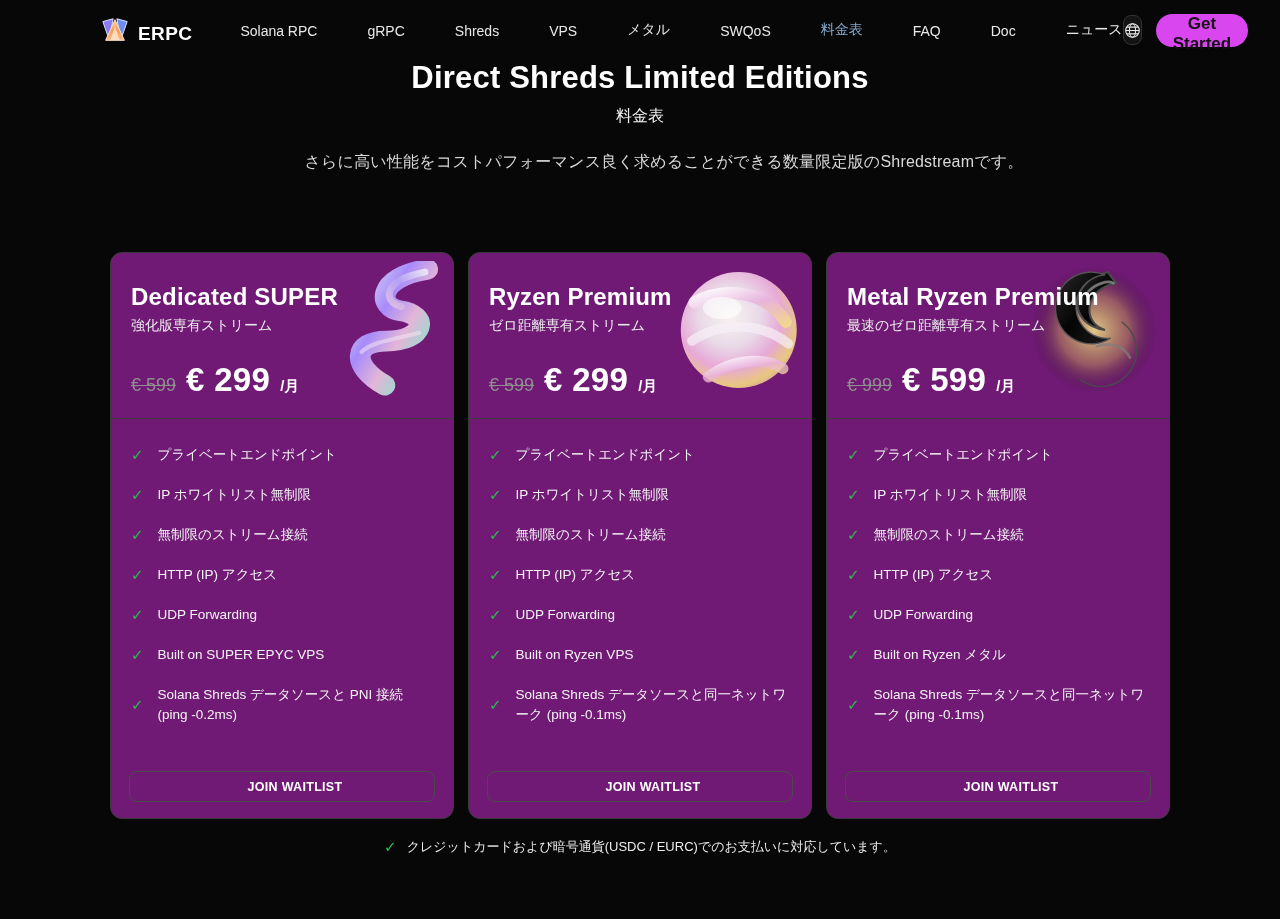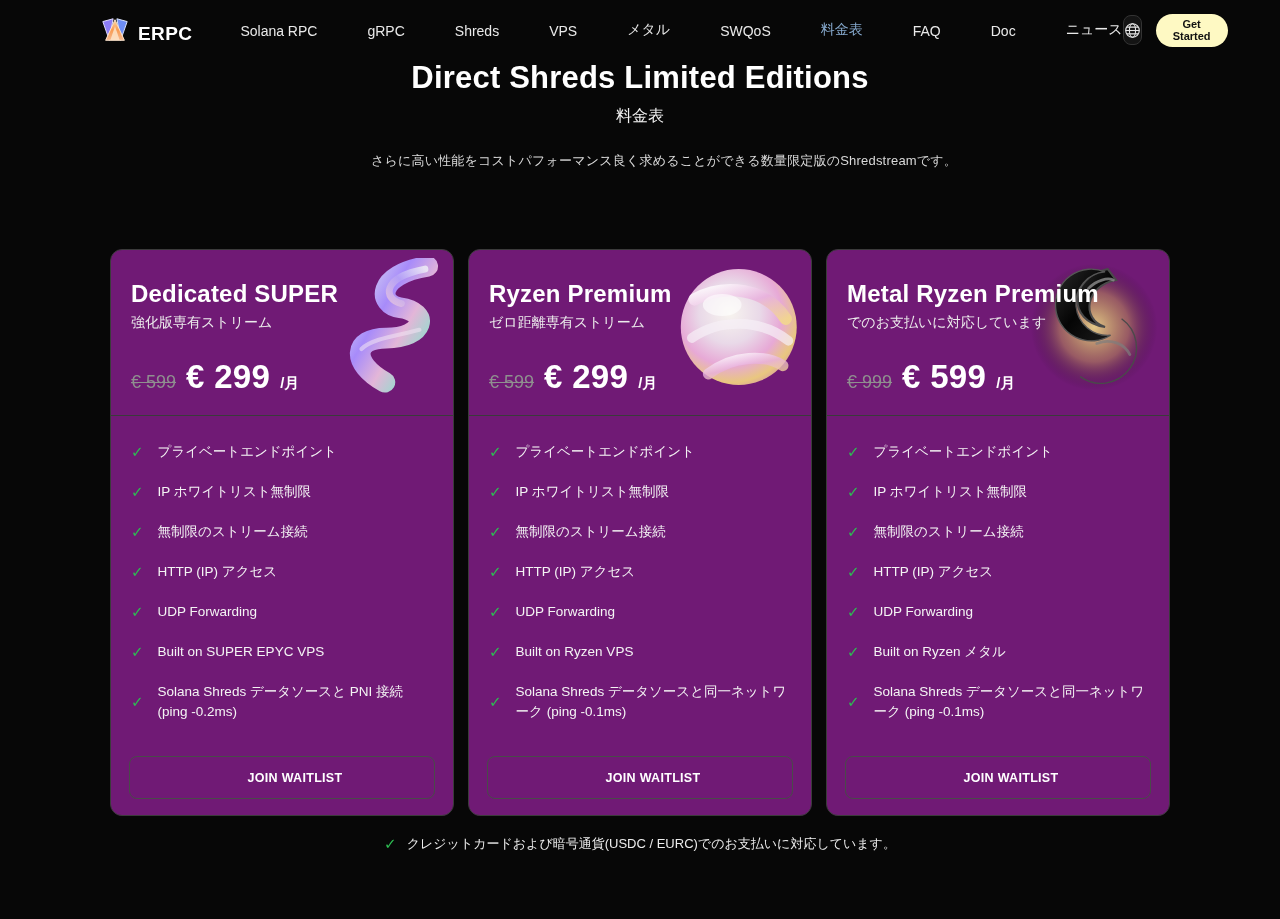--- a/index.html
+++ b/index.html
@@ -41,37 +41,37 @@
     width:30px; height:30px;
     border-radius:8px;
     background:#141414;
     border:1px solid #333;
     display:flex; align-items:center; justify-content:center;
     cursor:pointer;
     margin-right:14px;
   }
   .lang-btn svg { width:17px; height:17px; }
   .get-started {
-    background:#fef9c3;
+    background:#d946ef;
     color:#111;
     border:none;
     border-radius:17px;
     height:33px;
     padding:0 17px;
-    font-size:11px;
+    font-size:17px;
     font-weight:600;
     font-family:inherit;
     cursor:pointer;
   }
 
   
   .hero { text-align:center; }
   .hero h1 { font-size:31px; font-weight:700; letter-spacing:.2px; }
   .hero .sub { font-size:16px; margin-top:10px; color:#f2f2f2; }
-  .hero .desc { font-size:13px; margin-top:25px; color:#d9d9d9; letter-spacing:.2px;padding-left:48px; }
+  .hero .desc { font-size:16px; margin-top:25px; color:#d9d9d9; letter-spacing:.2px;padding-left:48px; }
 
   
   .cards {
     margin:37px 110px 0;
     display:grid;
     grid-template-columns:repeat(3,1fr);
     gap:14px;
   }
   .card {
     background:#701a75;
@@ -146,21 +146,21 @@
   }
   .check {
     color:#2dbd52;
     font-weight:700;
     font-size:15px;
     flex:0 0 auto;
   }
   .cta-wrap { padding:0 18px 16px; }
   .cta {
     width:100%;
-    height:43px;
+    height:31px;
     background:transparent;
     border:1px solid #4a4a4a;
     border-radius:8px;
     color:#fff;
     font-size:12.5px;
     font-weight:600;
     letter-spacing:.3px;
     font-family:inherit;
     cursor:pointer;
     padding-left:26px;
@@ -389,21 +389,21 @@
             </defs>
             <circle cx="50" cy="50" r="46" fill="url(#glow)"></circle>
             <path d="M60 8 C 32 14, 30 46, 58 50 C 40 44, 44 20, 66 16 Z" fill="url(#metal)" stroke="#4a4a4a" stroke-width="1.5"></path>
             <path d="M58 10 A 26 26 0 1 0 62 56 A 20 20 0 1 1 58 10 Z" fill="url(#metal)" stroke="#555" stroke-width="1"></path>
             <path d="M70 44 A 24 24 0 1 1 40 86 A 19 19 0 1 0 70 44 Z" fill="url(#metal)" stroke="#4a4a4a" stroke-width="1"></path>
             <path d="M46 22 C 52 16, 60 14, 64 16" fill="none" stroke="#8d8d8d" stroke-width="2" stroke-linecap="round" opacity="0.8"></path>
             <path d="M52 62 C 62 58, 72 62, 76 70" fill="none" stroke="#7d7d7d" stroke-width="2" stroke-linecap="round" opacity="0.7"></path>
           </svg>
         </div>
         <h3>Metal Ryzen Premium</h3>
-        <p class="tagline">でのお支払いに対応しています</p>
+        <p class="tagline">最速のゼロ距離専有ストリーム</p>
         <div class="price-row">
           <span class="price-old">€ 999</span>
           <span class="price-new">€ 599</span>
           <span class="price-per">/月</span>
         </div>
       </div>
       <div class="divider"></div>
       <ul class="features">
         <li class="feature">
             <span class="check">✓</span>

